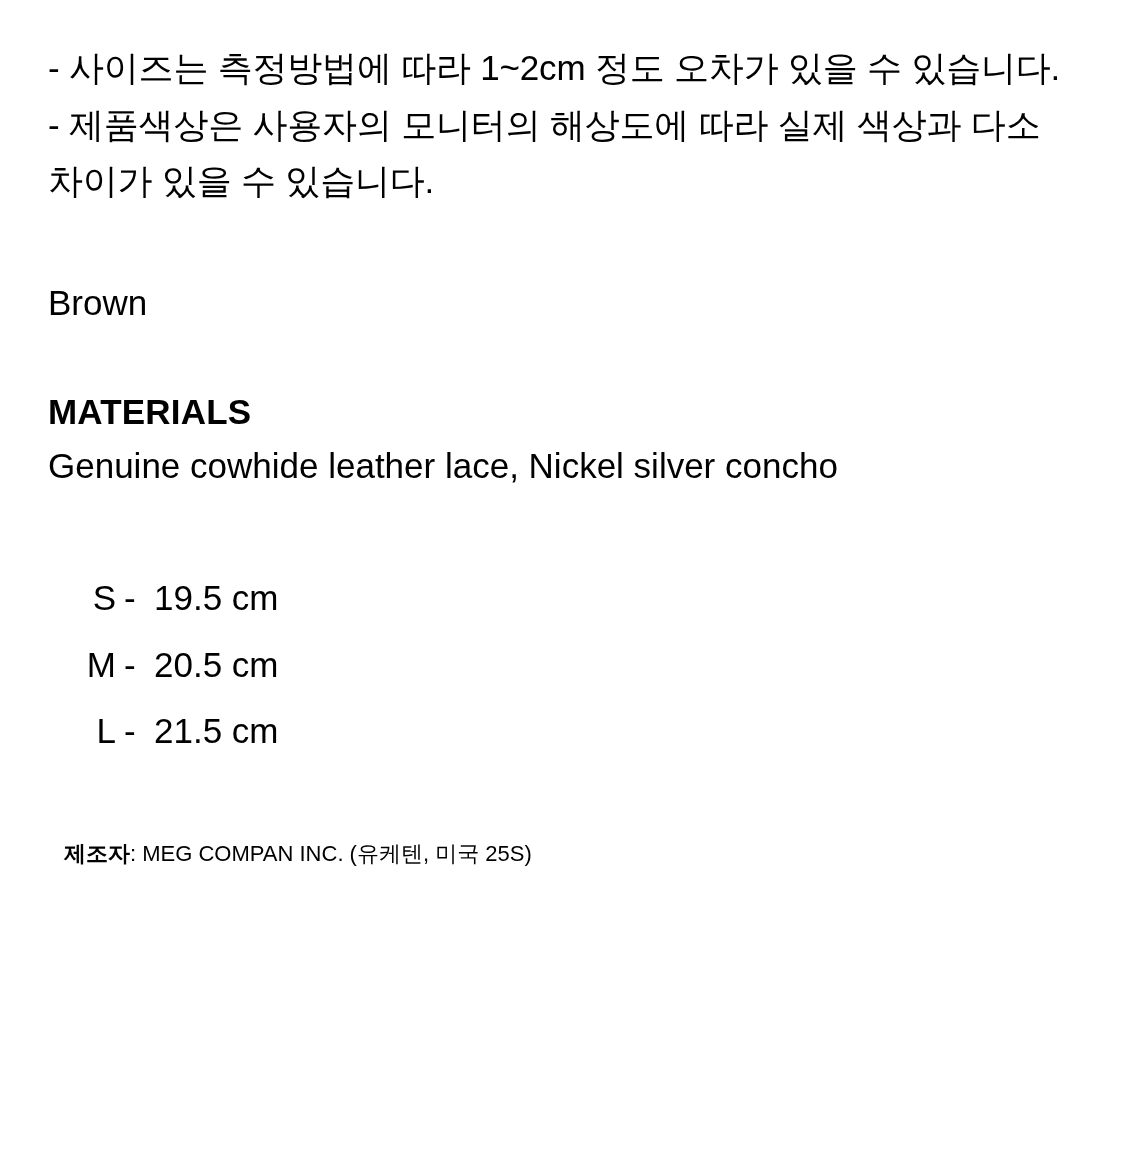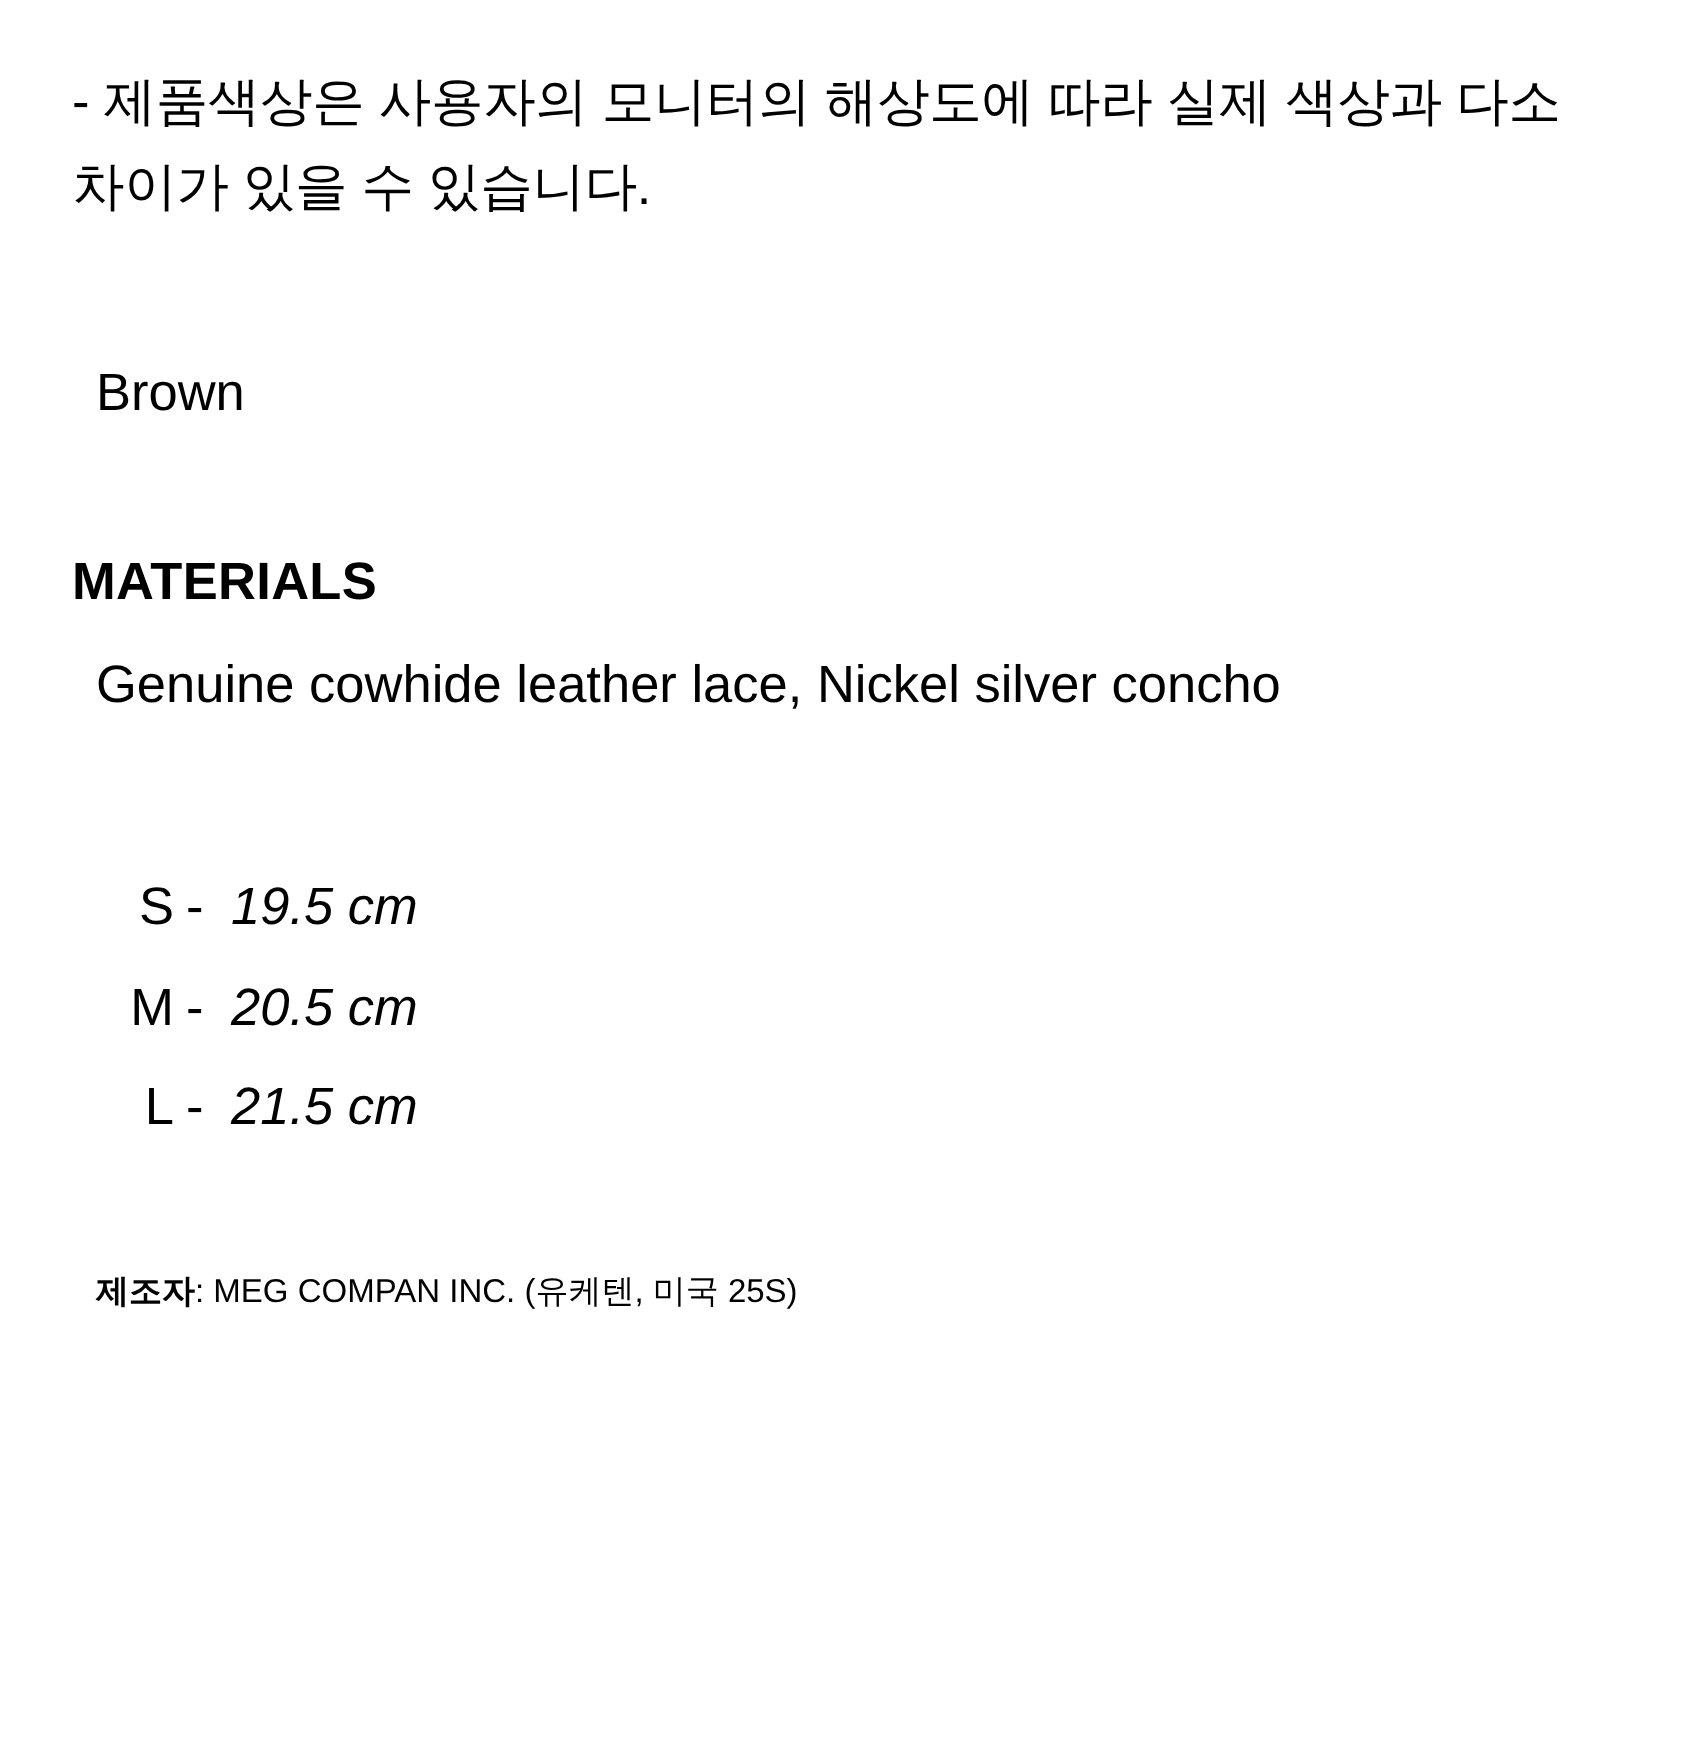--- a/index.html
+++ b/index.html
@@ -43,21 +43,21 @@
   .heading {
     font-size: 35px;
     font-weight: bold;
     line-height: 1.5;
     margin: 0;
     letter-spacing: 0.2px;
   }
   .value-line {
     font-size: 35px;
     line-height: 1.55;
-    margin: 16px;
+    margin: 0;
   }
   .size-list {
     margin: 0;
     padding: 0;
     list-style: none;
   }
   .size-row {
     font-size: 35px;
     line-height: 1.9;
     display: flex;
@@ -69,36 +69,36 @@
     width: 68px;
     text-align: right;
     padding-right: 8px;
   }
   .size-dash {
     display: inline-block;
     width: 30px;
   }
   .size-value {
     display: inline-block;
-    font-style: italic;
   }
   .maker-line {
     font-size: 22px;
     line-height: 1.5;
     margin: 16px;
   }
   .maker-label {
     font-weight: bold;
   }
 </style>
 </head>
 <body>
 
 <div class="page">
 
+  <p class="para para-block">- 사이즈는 측정방법에 따라 1~2cm 정도 오차가 있을 수 있습니다.</p>
   <p class="para para-block">- 제품색상은 사용자의 모니터의 해상도에 따라 실제 색상과 다소 차이가 있을 수 있습니다.</p>
 
   <div class="spacer-lg"></div>
 
   <p class="value-line">Brown</p>
 
   <div class="spacer-md"></div>
 
   <h2 class="heading">MATERIALS</h2>
   <p class="value-line">Genuine cowhide leather lace, Nickel silver concho</p>

